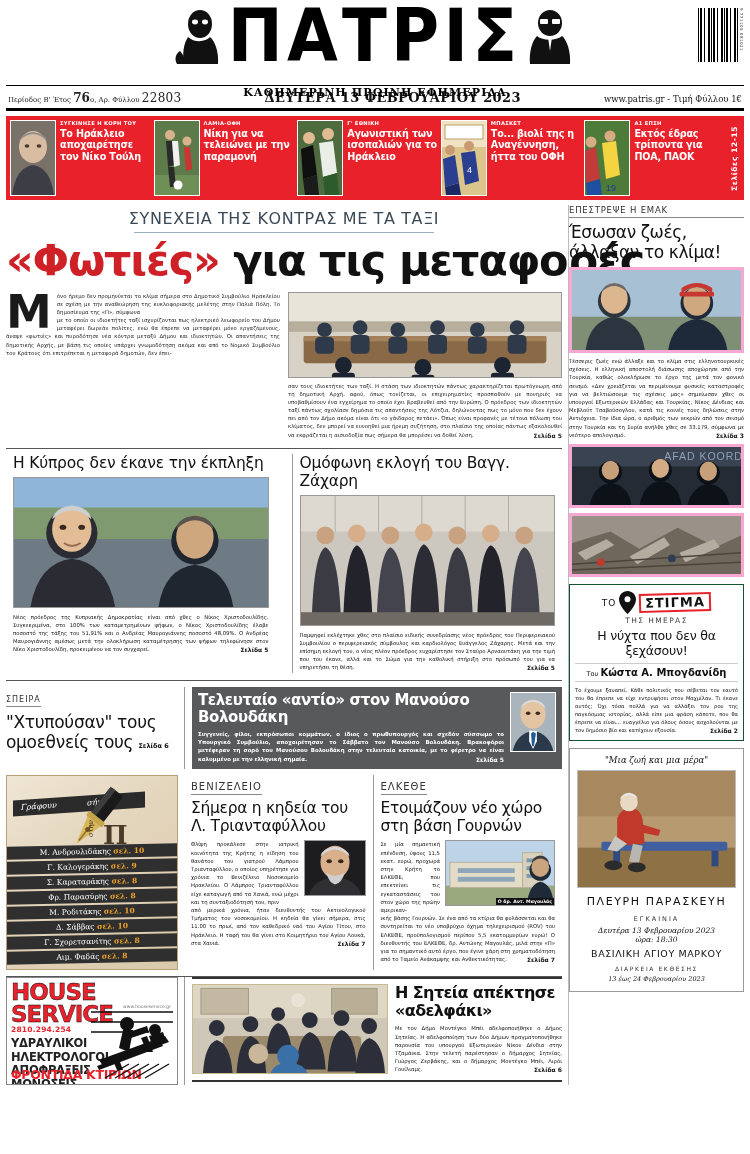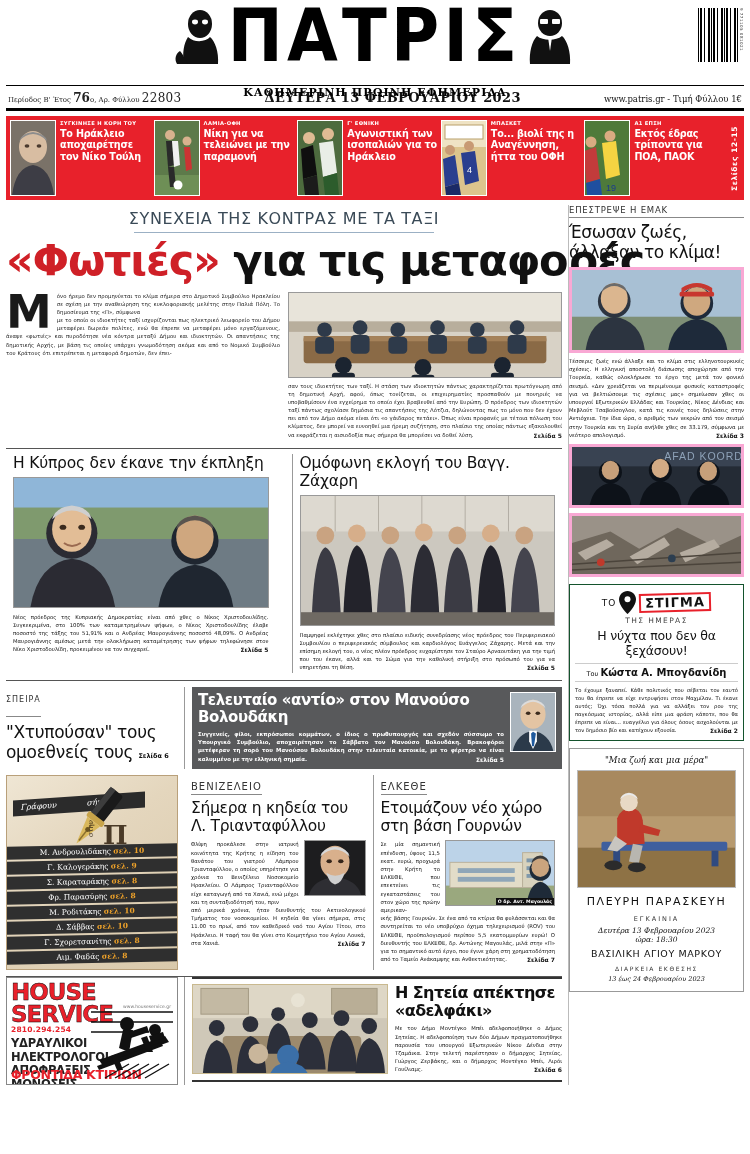--- a/index.html
+++ b/index.html
@@ -97,21 +97,21 @@
   .mid-col { flex:1 1 0; min-width:0; padding:0 7px; }
   .mid-col + .mid-col { border-left:1px solid #999; }
   .mid-head { font-size:15.5px; font-weight:400; letter-spacing:-.2px; line-height:18px; margin-bottom:5px;}
   .mid-photo { width:100%; height:131px; border:1px solid #999; overflow:hidden; }
   .mid-photo svg{width:100%;height:100%;display:block;}
   .mid-text { font-size:5.3px; line-height:8.2px; text-align:justify; margin-top:5px; }
 
   
   .row3 { display:flex; margin-top:7px; border-top:1px solid #555; padding-top:6px; gap:0; }
   .speira { width:178px; flex:0 0 178px; padding-right:6px; }
-  .sp-label { font-size:8px; letter-spacing:1px; color:#333; border-bottom:1px solid #888; padding-bottom:12px; display:inline-block;}
+  .sp-label { font-size:8px; letter-spacing:1px; color:#333; border-bottom:1px solid #888; padding-bottom:2px; display:inline-block;}
   .speira h2 { font-size:17px; font-weight:400; line-height:20px; margin-top:5px; letter-spacing:-.3px;}
   .speira h2 .ref { font-size:6.5px; font-weight:700; letter-spacing:0; }
   .vol { flex:1 1 auto; min-width:0; border-left:1px solid #999; padding-left:7px; }
   .vol-box { background:#58595b; color:#fff; padding:5px 6px; display:flex; gap:6px; }
   .vol-main { flex:1 1 auto; min-width:0; }
   .vol-head { font-size:15px; font-weight:700; letter-spacing:-.4px; line-height:17px; }
   .vol-text { font-size:5.4px; line-height:8.4px; text-align:justify; margin-top:4px; font-weight:700; }
   .vol-text .pg-ref { color:#fff; }
   .vol-photo { width:46px; flex:0 0 46px; height:60px; border:1px solid #fff; overflow:hidden; }
   .vol-photo svg{width:100%;height:100%;display:block;}

